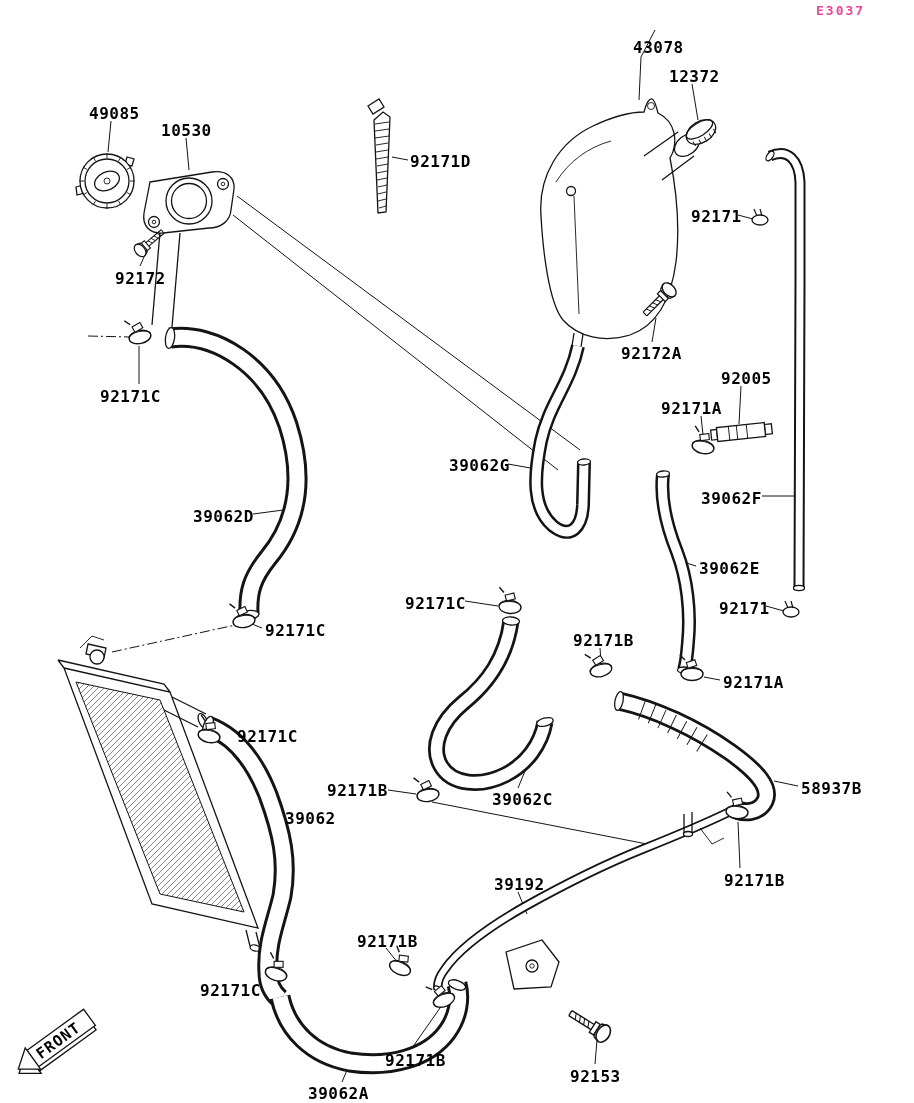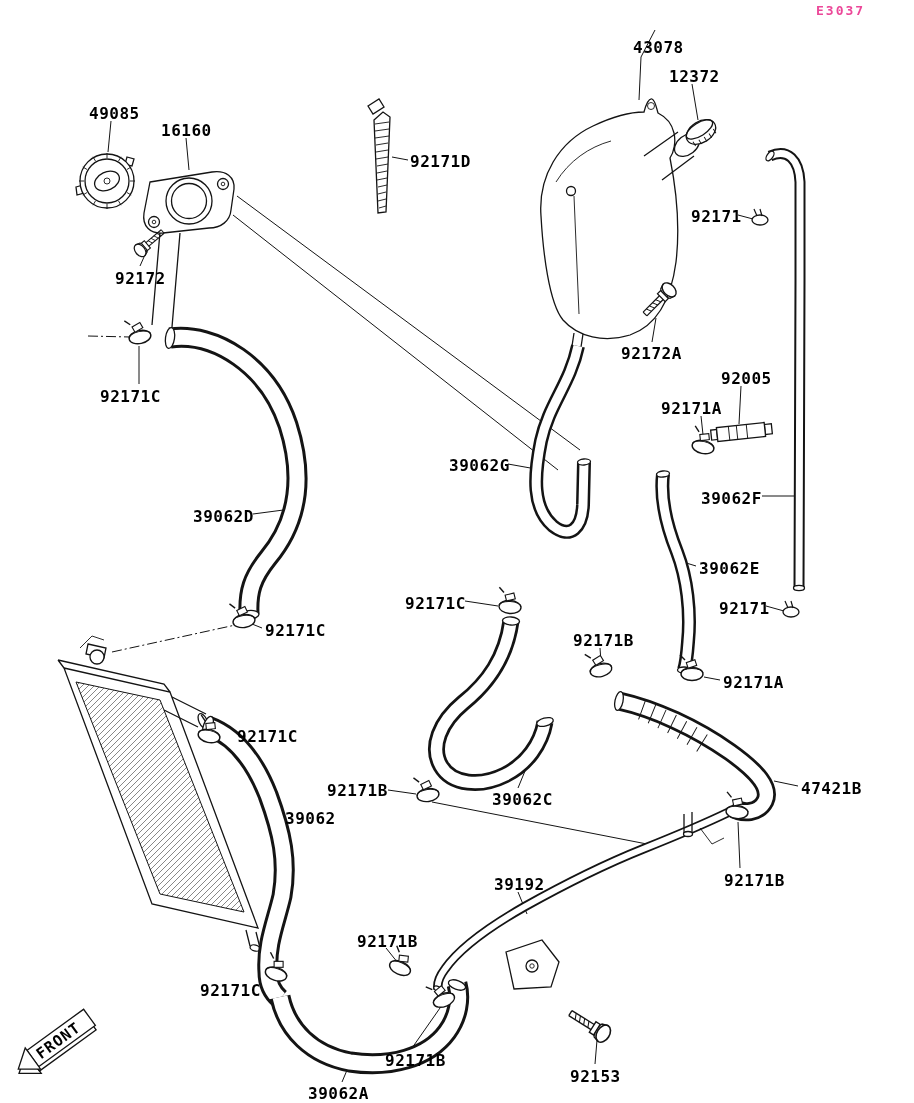--- a/index.html
+++ b/index.html
@@ -255,39 +255,39 @@
       <text class="front-text" x="12" y="5.5">FRONT</text>
     </g>
   </svg>
 
   <div class="diagram-code">E3037</div>
 
   <div>
       <div class="part-label" style="left: 633px; top: 10px; margin-top: 28px;">43078</div>
       <div class="part-label" style="left: 669px; top: 67px;">12372</div>
       <div class="part-label" style="left: 89px; top: 104px;">49085</div>
-      <div class="part-label" style="left: 161px; top: 121px;">16160</div>
+      <div class="part-label" style="left: 161px; top: 121px;">10530</div>
       <div class="part-label" style="left: 410px; top: 152px;">92171D</div>
       <div class="part-label" style="left: 691px; top: 207px;">92171</div>
       <div class="part-label" style="left: 115px; top: 269px;">92172</div>
       <div class="part-label" style="left: 621px; top: 344px;">92172A</div>
       <div class="part-label" style="left: 721px; top: 369px;">92005</div>
       <div class="part-label" style="left: 661px; top: 399px;">92171A</div>
       <div class="part-label" style="left: 100px; top: 387px;">92171C</div>
       <div class="part-label" style="left: 449px; top: 456px;">39062G</div>
       <div class="part-label" style="left: 701px; top: 489px;">39062F</div>
       <div class="part-label" style="left: 193px; top: 507px;">39062D</div>
       <div class="part-label" style="left: 699px; top: 559px;">39062E</div>
       <div class="part-label" style="left: 719px; top: 599px;">92171</div>
       <div class="part-label" style="left: 265px; top: 621px;">92171C</div>
       <div class="part-label" style="left: 405px; top: 594px;">92171C</div>
       <div class="part-label" style="left: 573px; top: 631px;">92171B</div>
       <div class="part-label" style="left: 723px; top: 673px;">92171A</div>
       <div class="part-label" style="left: 237px; top: 727px;">92171C</div>
-      <div class="part-label" style="left: 801px; top: 779px;">47421B</div>
+      <div class="part-label" style="left: 801px; top: 779px;">58937B</div>
       <div class="part-label" style="left: 327px; top: 781px;">92171B</div>
       <div class="part-label" style="left: 492px; top: 790px;">39062C</div>
       <div class="part-label" style="left: 285px; top: 809px;">39062</div>
       <div class="part-label" style="left: 724px; top: 871px;">92171B</div>
       <div class="part-label" style="left: 494px; top: 875px;">39192</div>
       <div class="part-label" style="left: 357px; top: 932px;">92171B</div>
       <div class="part-label" style="left: 200px; top: 981px;">92171C</div>
       <div class="part-label" style="left: 385px; top: 1051px;">92171B</div>
       <div class="part-label" style="left: 570px; top: 1067px;">92153</div>
       <div class="part-label" style="left: 308px; top: 1084px;">39062A</div>

